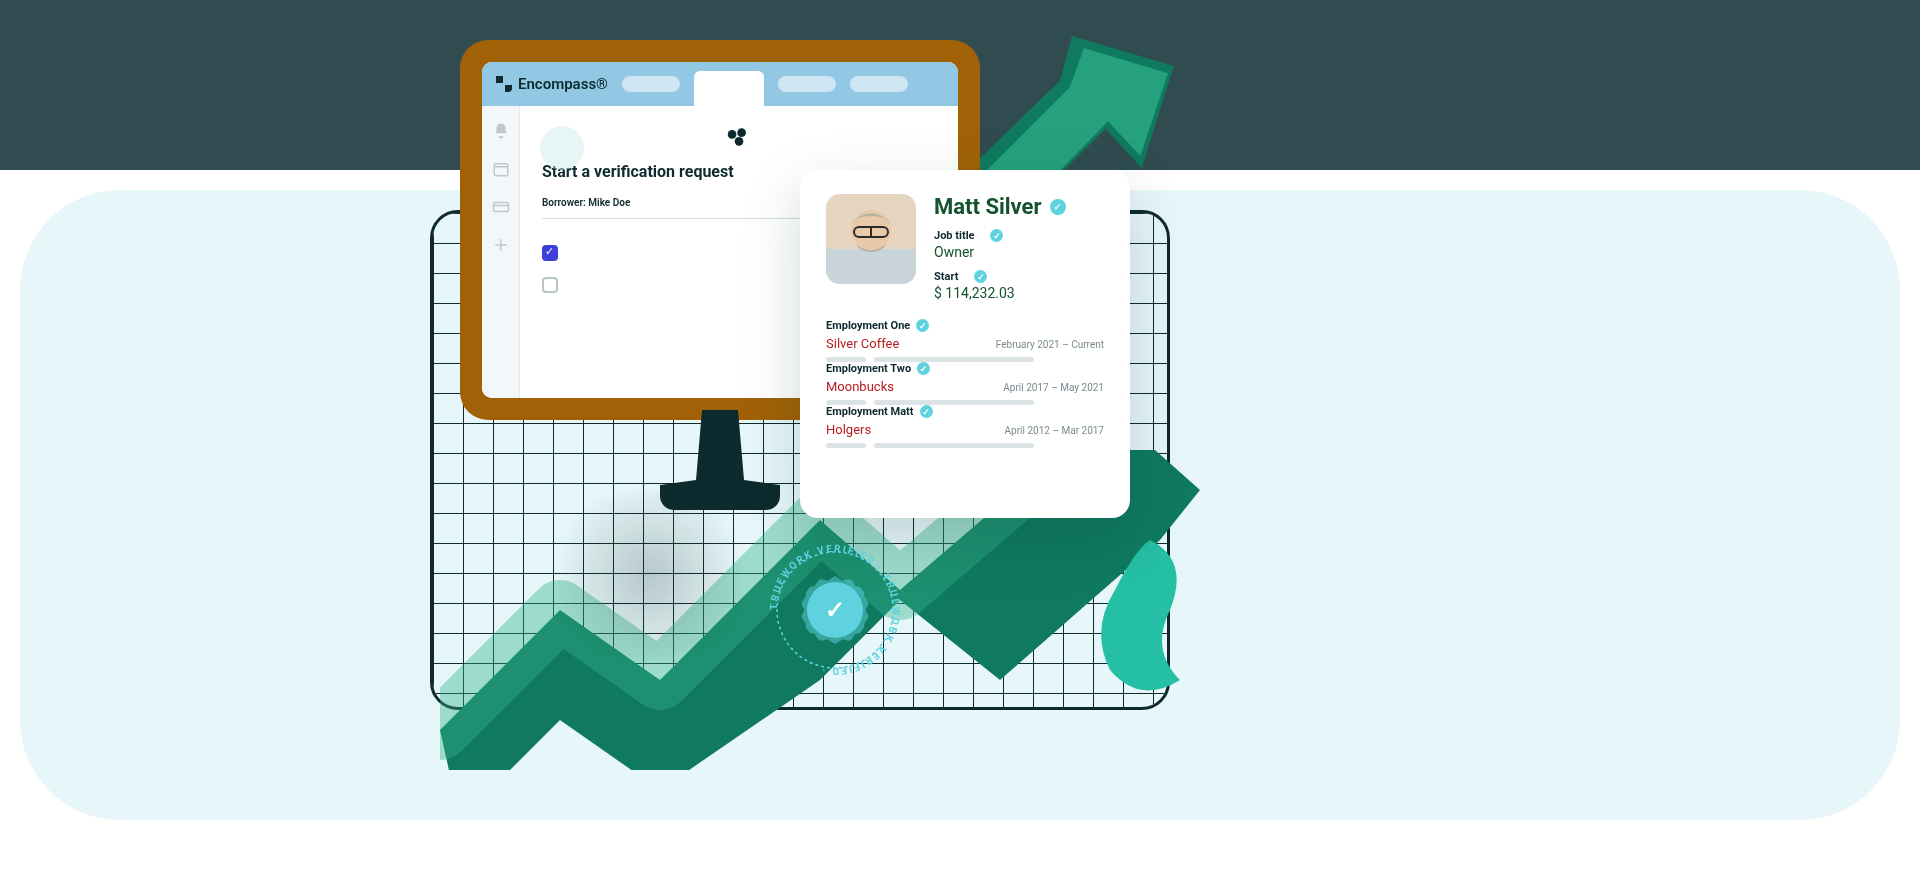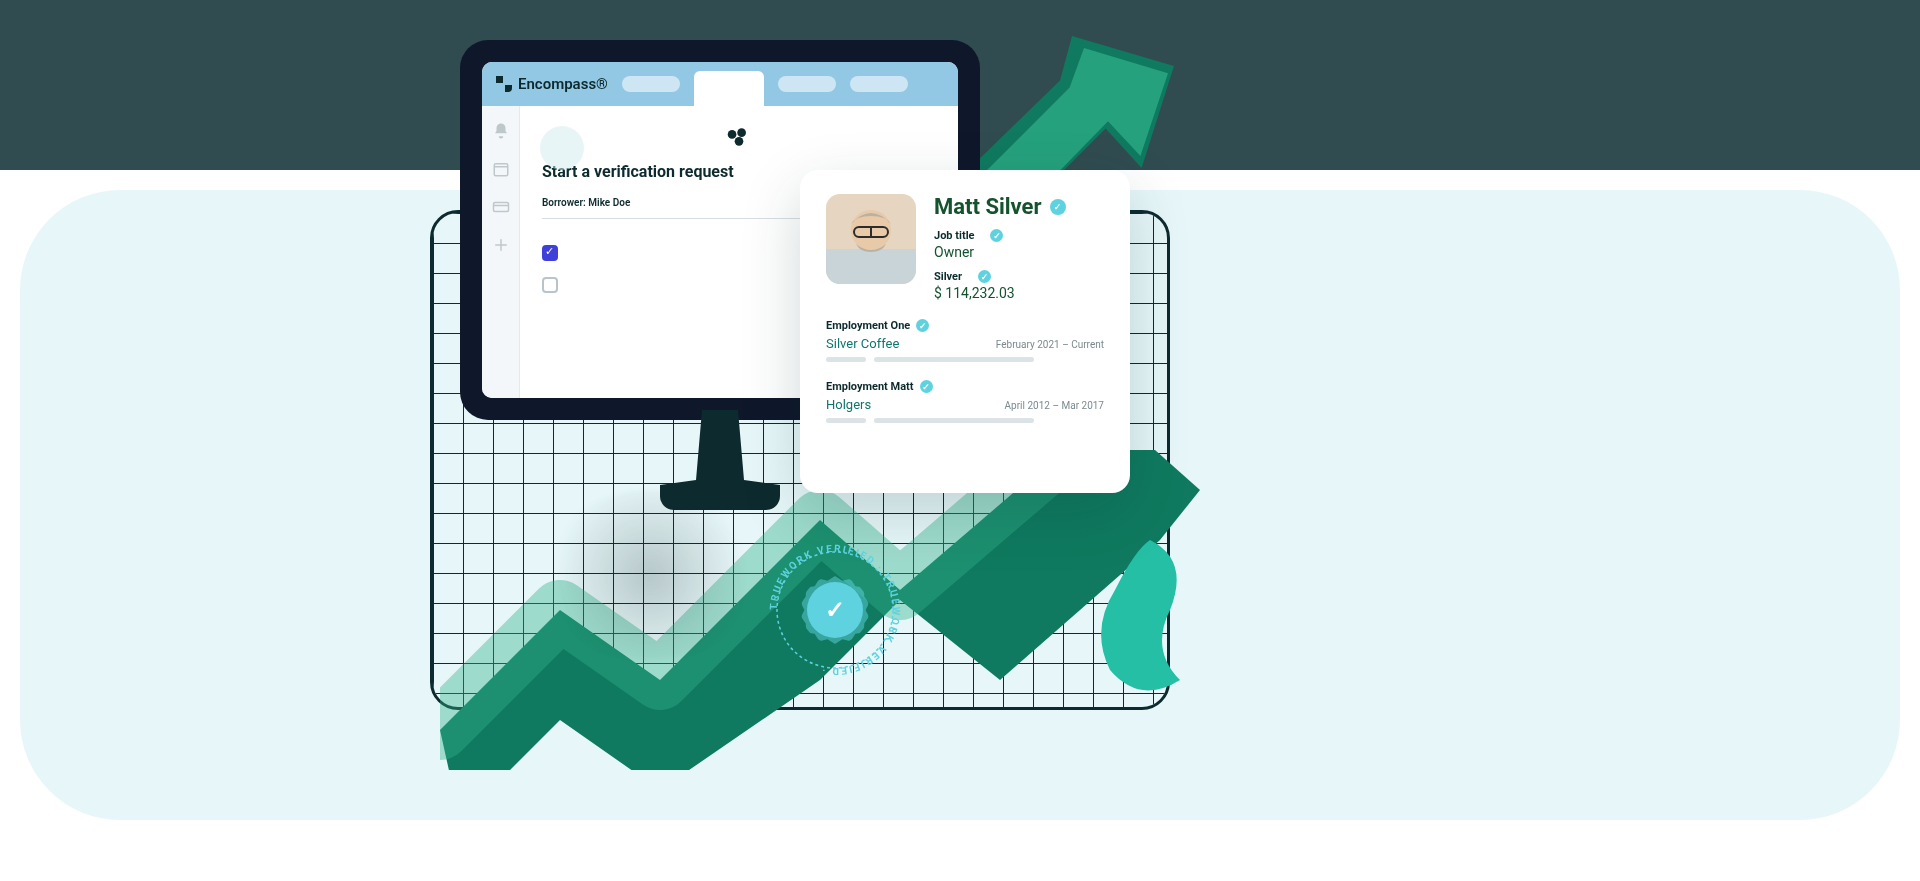--- a/index.html
+++ b/index.html
@@ -69,21 +69,21 @@
     position: absolute;
     left: 460px;
     top: 40px;
     width: 520px;
     height: 520px;
   }
   .monitor-bezel {
     position: absolute;
     top: 0; left: 0;
     width: 520px; height: 380px;
-    background: #0f172a;
+    background: #a16207;
     border-radius: 28px;
     padding: 24px;
   }
   .monitor-stand {
     position: absolute;
     top: 370px; left: 200px;
     width: 120px; height: 100px;
     background: #0d2b2e;
     clip-path: polygon(35% 0, 65% 0, 70% 70%, 100% 75%, 100% 100%, 0 100%, 0 75%, 30% 70%);
     border-radius: 0 0 14px 14px;
@@ -286,37 +286,36 @@
     align-items: center;
     gap: 16px;
     margin-top: 10px;
   }
   .field-value {
     font-size: 14px;
     color: #14532d;
     margin-top: 2px;
   }
   .employment {
-    margin-top: 18px;
   }
   .emp-header {
     font-size: 11px;
     font-weight: 700;
     color: #0d2b2e;
     display: flex;
     align-items: center;
     gap: 6px;
   }
   .emp-row {
     display: flex;
     justify-content: space-between;
     align-items: baseline;
     margin-top: 4px;
   }
-  .emp-company { font-size: 13px; color: #0f766e; }
+  .emp-company { font-size: 13px; color: #b91c1c; }
   .emp-dates { font-size: 10px; color: #7a8a8f; }
   .emp-bars {
     display: flex;
     gap: 8px;
     margin-top: 6px;
   }
   .emp-bars span {
     height: 5px;
     background: #dbe3e6;
     border-radius: 3px;
@@ -471,21 +470,21 @@
       <div class="name-line">
         <span class="person-name">Matt Silver</span>
         <span class="badge"></span>
       </div>
       <div class="field-label">
         <span>Job title</span>
         <span class="badge sm"></span>
       </div>
       <div class="field-value">Owner</div>
       <div class="field-label">
-        <span>Silver</span>
+        <span>Start</span>
         <span class="badge sm"></span>
       </div>
       <div class="field-value">$ 114,232.03</div>
     </div>
   </div>
 
   <div class="employment">
     <div class="emp-header">
       <span>Employment One</span>
       <span class="badge sm"></span>
@@ -493,20 +492,34 @@
     <div class="emp-row">
       <span class="emp-company">Silver Coffee</span>
       <span class="emp-dates">February 2021 – Current</span>
     </div>
     <div class="emp-bars">
         <span style="width:40px"></span>
         <span style="width:160px"></span>
       </div>
   </div>
 
+  <div class="employment">
+    <div class="emp-header">
+      <span>Employment Two</span>
+      <span class="badge sm"></span>
+    </div>
+    <div class="emp-row">
+      <span class="emp-company">Moonbucks</span>
+      <span class="emp-dates">April 2017 – May 2021</span>
+    </div>
+    <div class="emp-bars">
+        <span style="width:40px"></span>
+        <span style="width:160px"></span>
+      </div>
+  </div>
 
   <div class="employment">
     <div class="emp-header">
       <span>Employment Matt</span>
       <span class="badge sm"></span>
     </div>
     <div class="emp-row">
       <span class="emp-company">Holgers</span>
       <span class="emp-dates">April 2012 – Mar 2017</span>
     </div>

